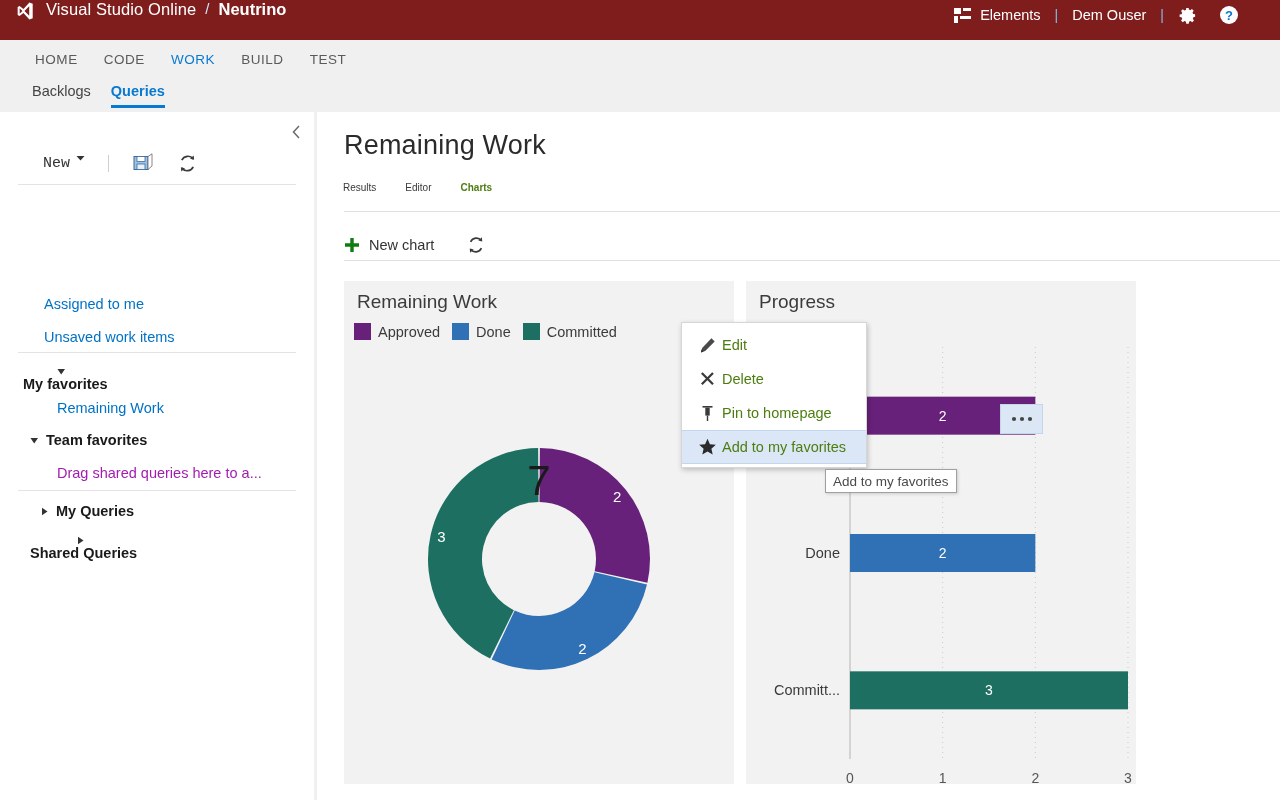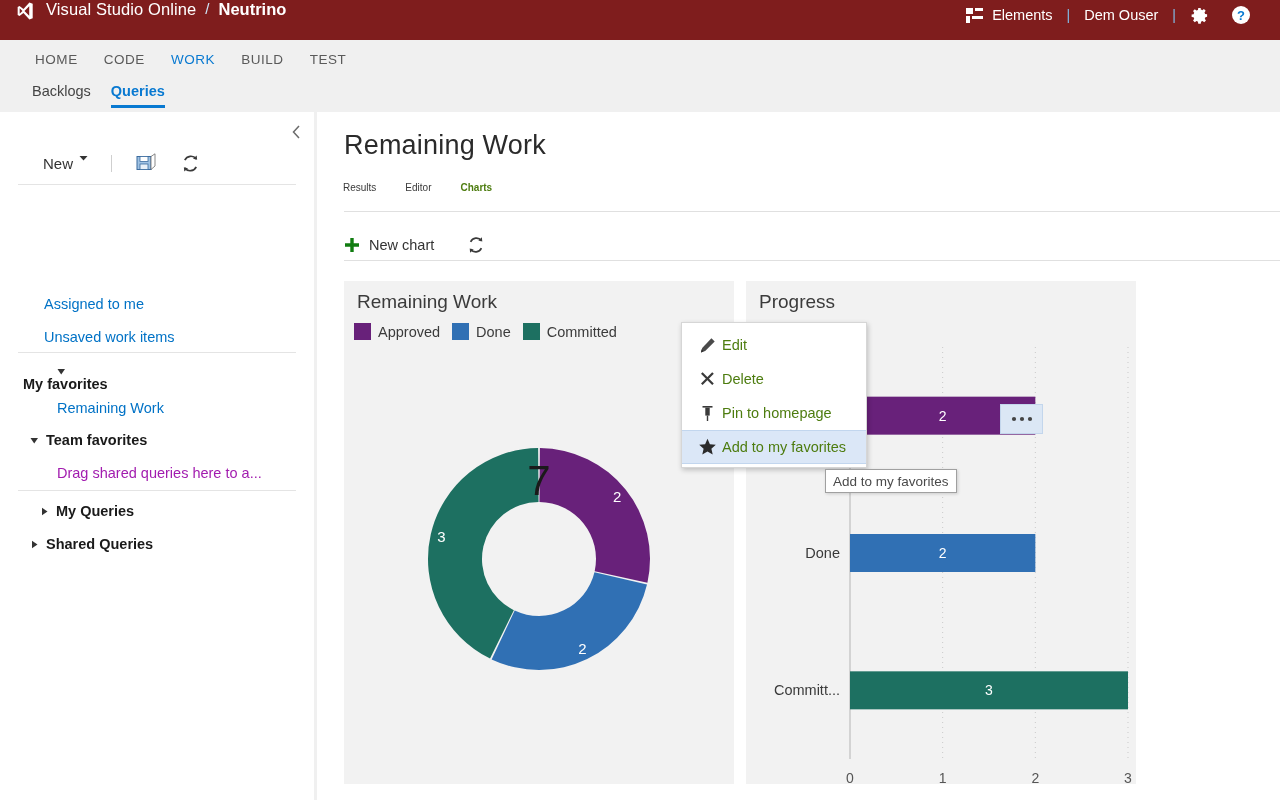--- a/index.html
+++ b/index.html
@@ -21,21 +21,21 @@
   }
   #vs-logo { margin-left: 14px; width: 22px; height: 22px; display:block; }
   #brand-text {
     margin-left: 10px; font-size: 16.5px; color: #ffffff; font-weight: 400;
     letter-spacing: .1px;
   }
   #brand-sep { margin: 0 9px; font-size: 15px; color: #cfe6f9; }
   #project-name { font-size: 16.5px; font-weight: bold; color:#fff; }
   #topbar-right {
     margin-left: auto; display: flex; align-items: center; height: 30px;
-    padding-right: 18px; font-size: 14.5px;
+    padding-right: 30px; font-size: 14.5px;
   }
   .tb-item { display:flex; align-items:center; height:40px; padding: 0 11px; cursor: default; }
   .tb-div { color: #81bde9; padding: 0 3px; font-size: 14px;}
   #elements-icon { margin-right: 9px; display:block; }
   .tb-gear, .tb-help { display:block; }
 
   
   #navrow {
     position:absolute; left:0; top:40px; width:1280px; height:40px;
     background:#f0f0f0;
@@ -87,21 +87,21 @@
   #collapse-btn {
     position:absolute; right:8px; top:10px; width:20px; height:20px;
     display:flex; align-items:center; justify-content:center; cursor:pointer;
   }
   #left-toolbar {
     position:absolute; left:0; top:30px; width:314px; height:42px;
     display:flex; align-items:center;
   }
   #new-btn {
     margin-left:43px; font-size:15px; color:#333; cursor:pointer;
-    display:flex; align-items:flex-start;
+    display:flex; align-items:flex-start;font-family:Liberation Mono, monospace;
   }
   #new-caret { margin-left:6px; display:block; }
   #tb-sep { width:1px; height:17px; background:#cfcfcf; margin-left:23px; }
   .lt-icon { margin-left:24px; cursor:pointer; display:block; }
   .hrline { position:absolute; left:18px; width:278px; height:1px; background:#e4e4e4; }
 
   .tree-link {
     position:absolute; font-size:14.5px; color:#0072c6; cursor:pointer;
   }
   .tree-head {
@@ -306,21 +306,21 @@
 
   <div class="hrline" style="top:378px;"></div>
 
   <div class="tree-head" style="left:40px; top:391px;">
     <svg class="tri" width="9" height="9" viewBox="0 0 9 9">
       <path d="M2 0.8 L2 8.2 L7.5 4.5 Z" fill="#333"></path>
     </svg>
     <span>My Queries</span>
   </div>
 
-  <div class="tree-head" style="left:30px; top:424px;">
+  <div class="tree-head" style="left:30px; top:424px;flex-direction:column;">
     <svg class="tri" width="9" height="9" viewBox="0 0 9 9">
       <path d="M2 0.8 L2 8.2 L7.5 4.5 Z" fill="#333"></path>
     </svg>
     <span>Shared Queries</span>
   </div>
 </div>
 <div id="pane-divider"></div>
 
 <div id="main">
   <div id="page-title">Remaining Work</div>

